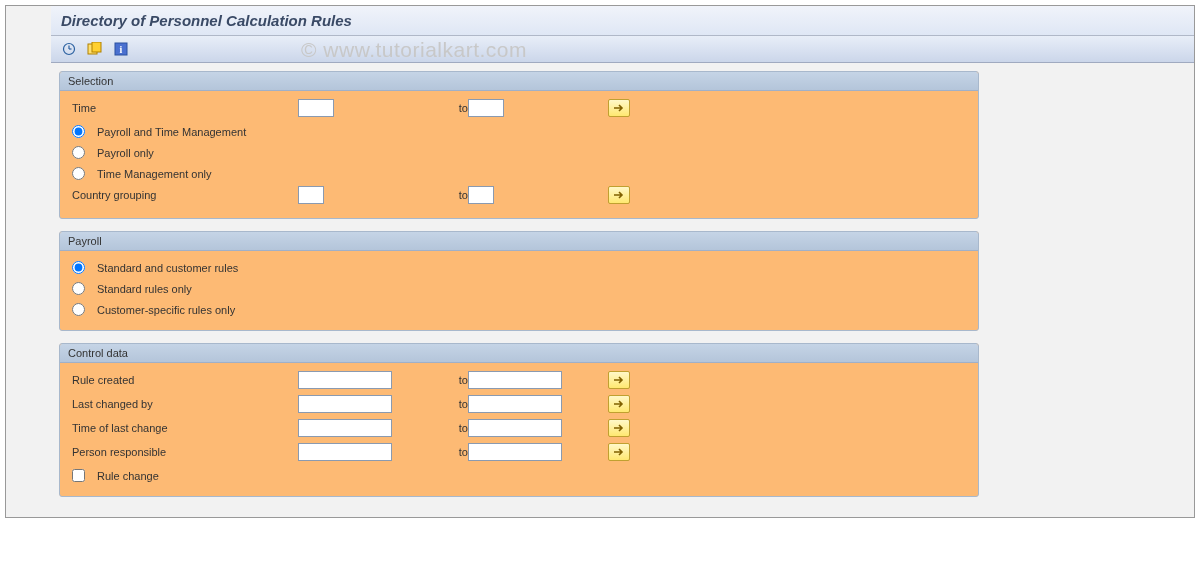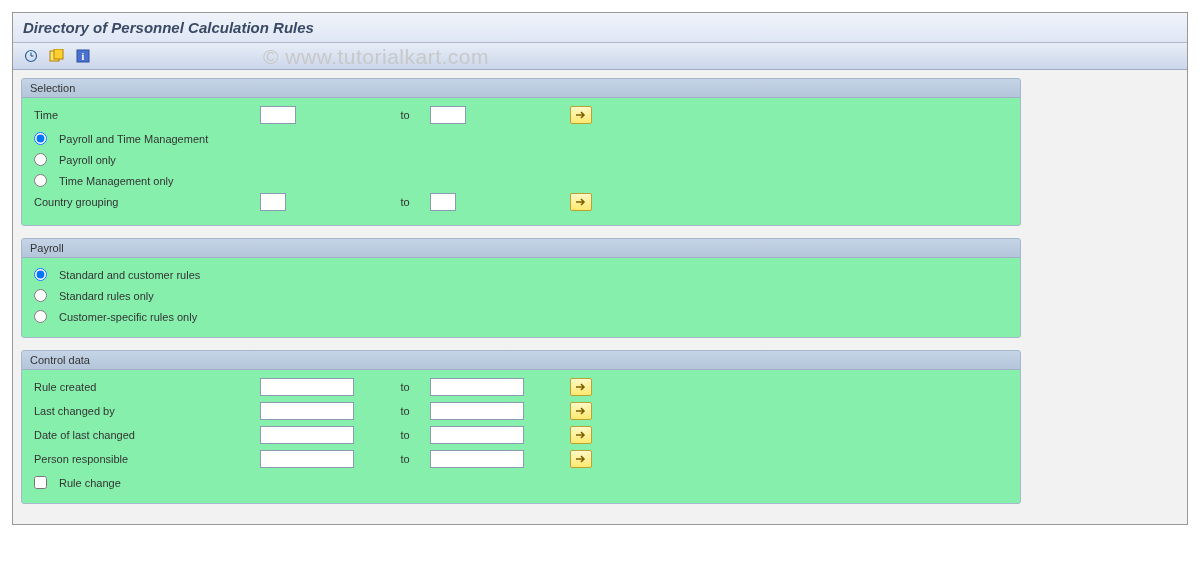--- a/index.html
+++ b/index.html
@@ -7,22 +7,23 @@
       font-family: Arial, Helvetica, sans-serif;
       font-size: 11px;
       background: #ffffff;
       color: #333;
       width: 1200px;
       height: 574px;
       overflow: hidden;
     }
     .window {
       border: 1px solid #999;
-      margin: 12px;
+      margin: 5px;
       background: #f2f2f2;
+      padding-left: 45px;
     }
     .title-bar {
       background: linear-gradient(to bottom, #f0f3fa, #dfe7f5);
       padding: 6px 10px;
       border-bottom: 1px solid #b0b8c8;
     }
     .title-text {
       font-size: 15px;
       font-weight: bold;
       font-style: italic;
@@ -54,23 +55,23 @@
       letter-spacing: 0.5px;
       pointer-events: none;
     }
     .content {
       padding: 8px;
       background: #f2f2f2;
     }
     .group {
       border: 1px solid #a8b8cc;
       border-radius: 3px;
-      background: #86efac;
+      background: #fdba74;
       margin-bottom: 12px;
-      width: 1000px;
+      width: 920px;
       overflow: hidden;
     }
     .group-header {
       background: linear-gradient(to bottom, #c5d4e6, #b4c5da);
       padding: 3px 8px;
       border-bottom: 1px solid #a0b0c8;
       font-size: 11px;
       color: #333;
     }
     .group-body {
@@ -84,21 +85,21 @@
     }
     .label-col {
       width: 230px;
       padding-left: 4px;
     }
     .from-col {
       width: 120px;
     }
     .to-label-col {
       width: 50px;
-      text-align: center;
+      text-align: right;
     }
     .to-col {
       width: 140px;
     }
     .more-col {
       width: 30px;
     }
     .text-input {
       height: 18px;
       border: 1px solid #8a9ab0;
@@ -254,21 +255,21 @@
           <div class="to-col"><input type="text" class="text-input w-med" style=""></div>
           <div class="more-col">
             <span class="more-btn">
               <svg width="12" height="10" viewBox="0 0 12 10">
                   <path d="M1 5 L8 5 M6 2 L9 5 L6 8" fill="none" stroke="#806000" stroke-width="1.6"></path>
                 </svg>
             </span>
           </div>
         </div>
         <div class="row">
-          <div class="label-col">Date of last changed</div>
+          <div class="label-col">Time of last change</div>
           <div class="from-col"><input type="text" class="text-input w-med" style=""></div>
           <div class="to-label-col">to</div>
           <div class="to-col"><input type="text" class="text-input w-med" style=""></div>
           <div class="more-col">
             <span class="more-btn">
               <svg width="12" height="10" viewBox="0 0 12 10">
                   <path d="M1 5 L8 5 M6 2 L9 5 L6 8" fill="none" stroke="#806000" stroke-width="1.6"></path>
                 </svg>
             </span>
           </div>

